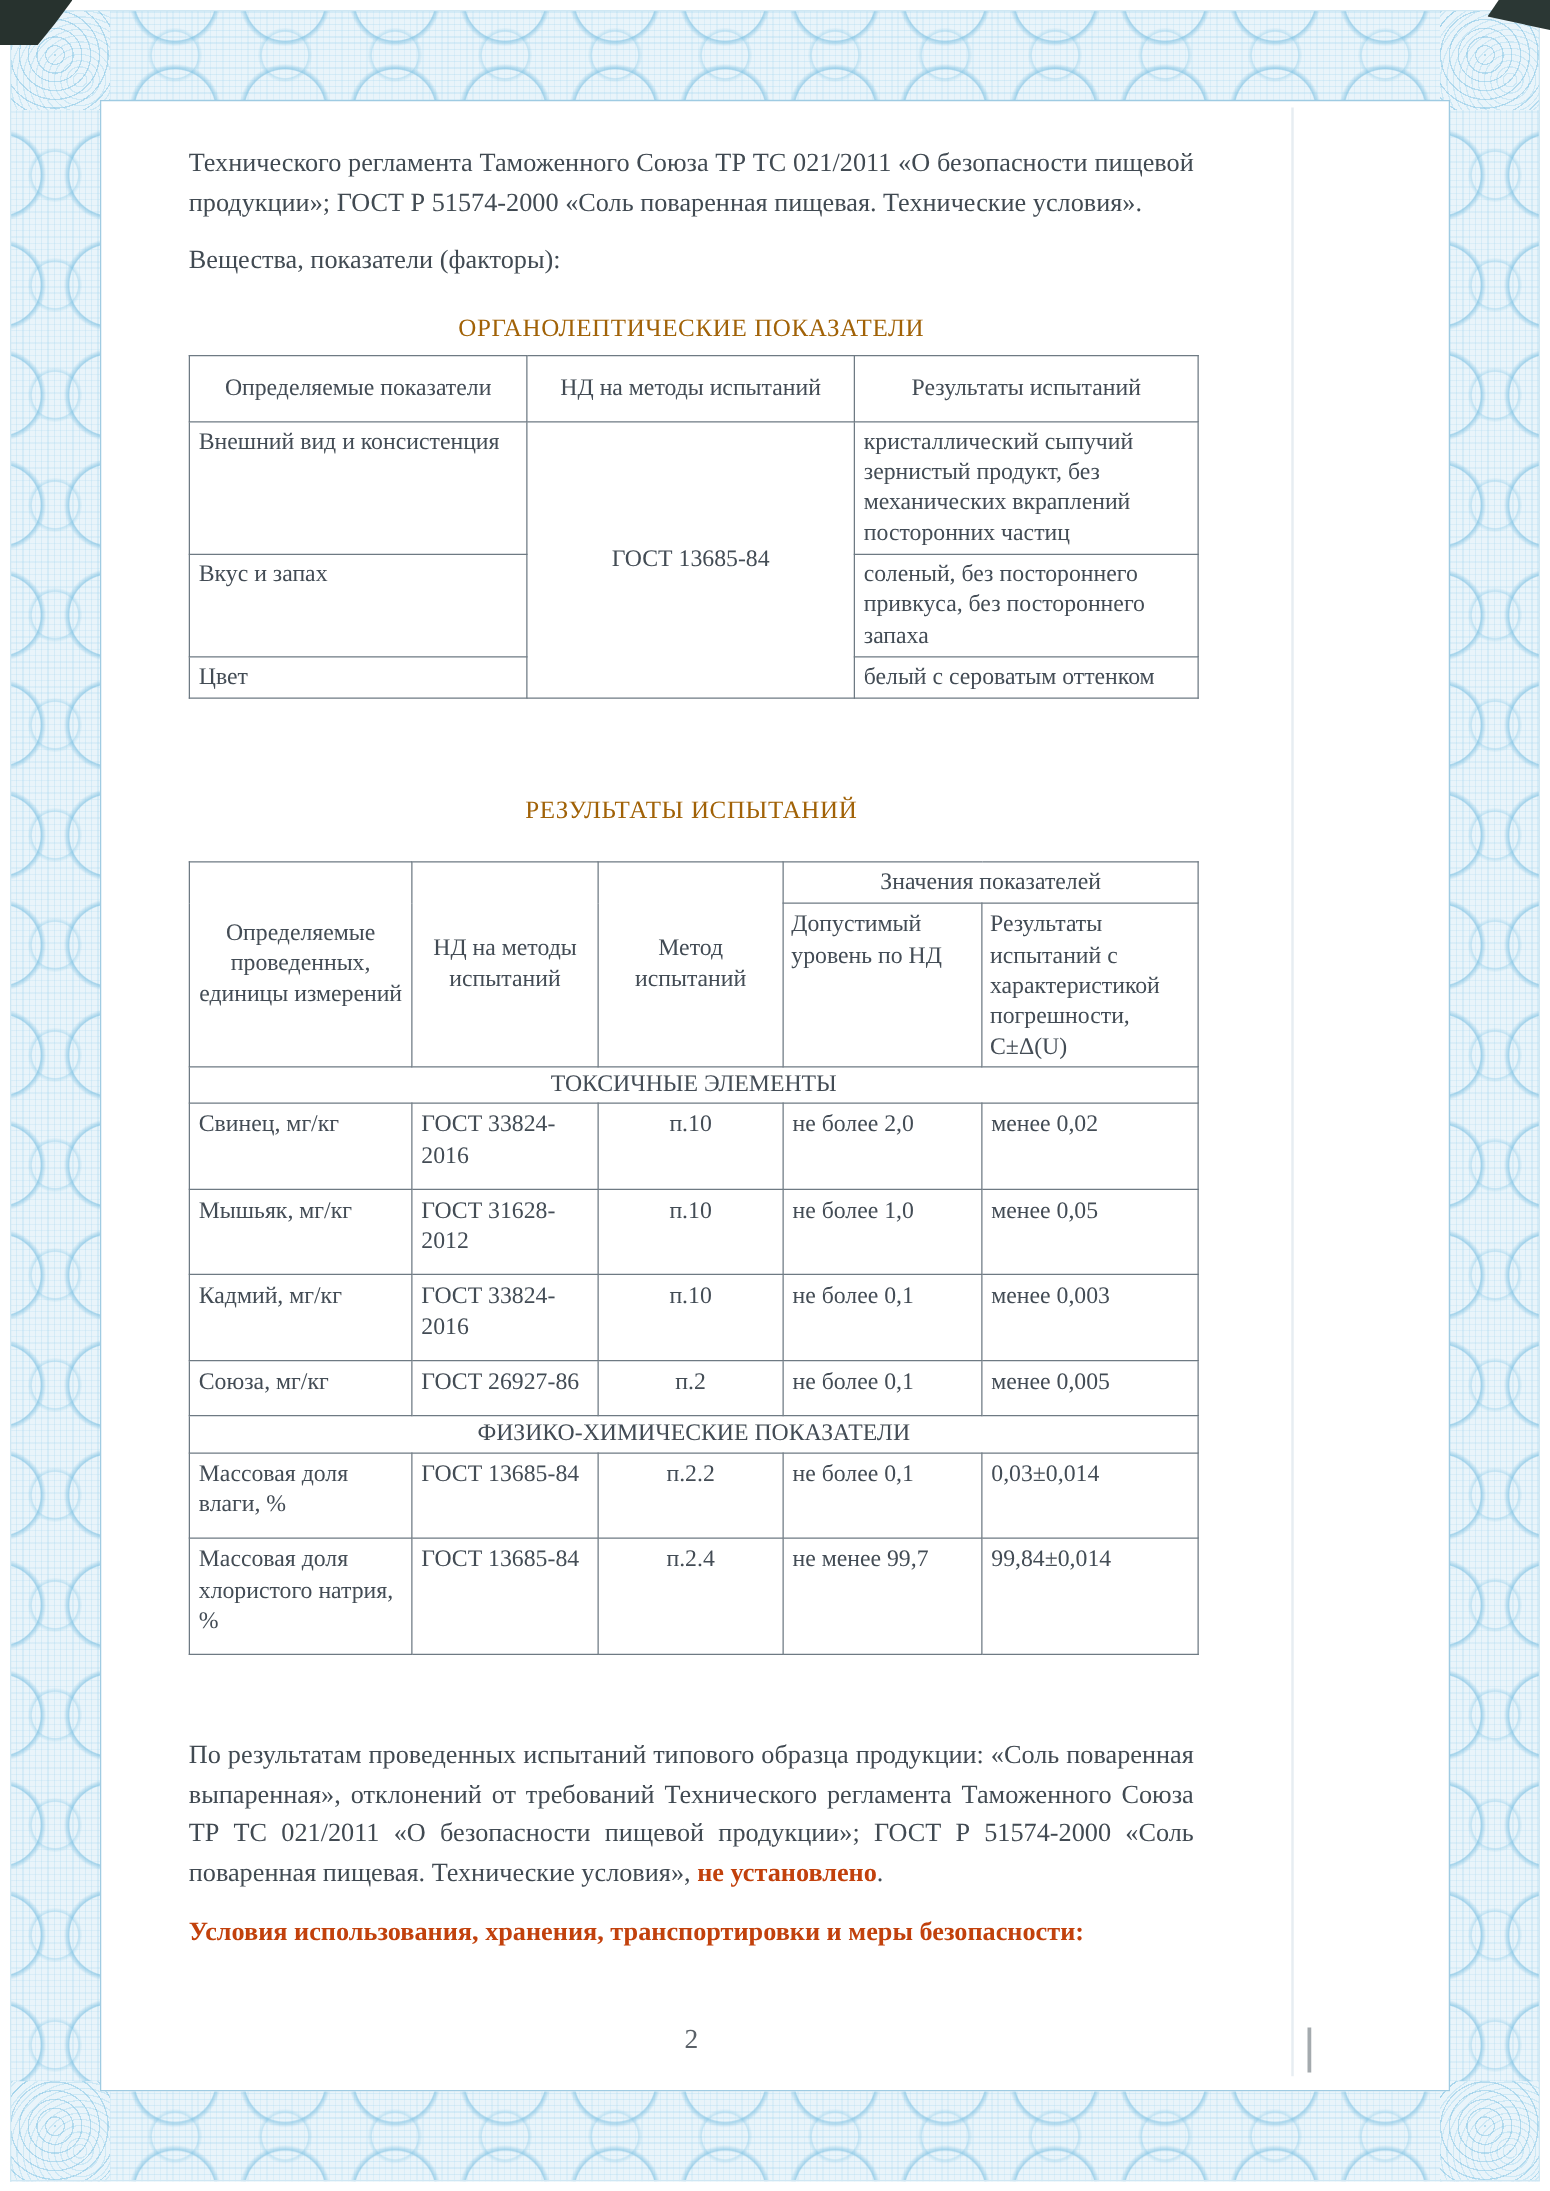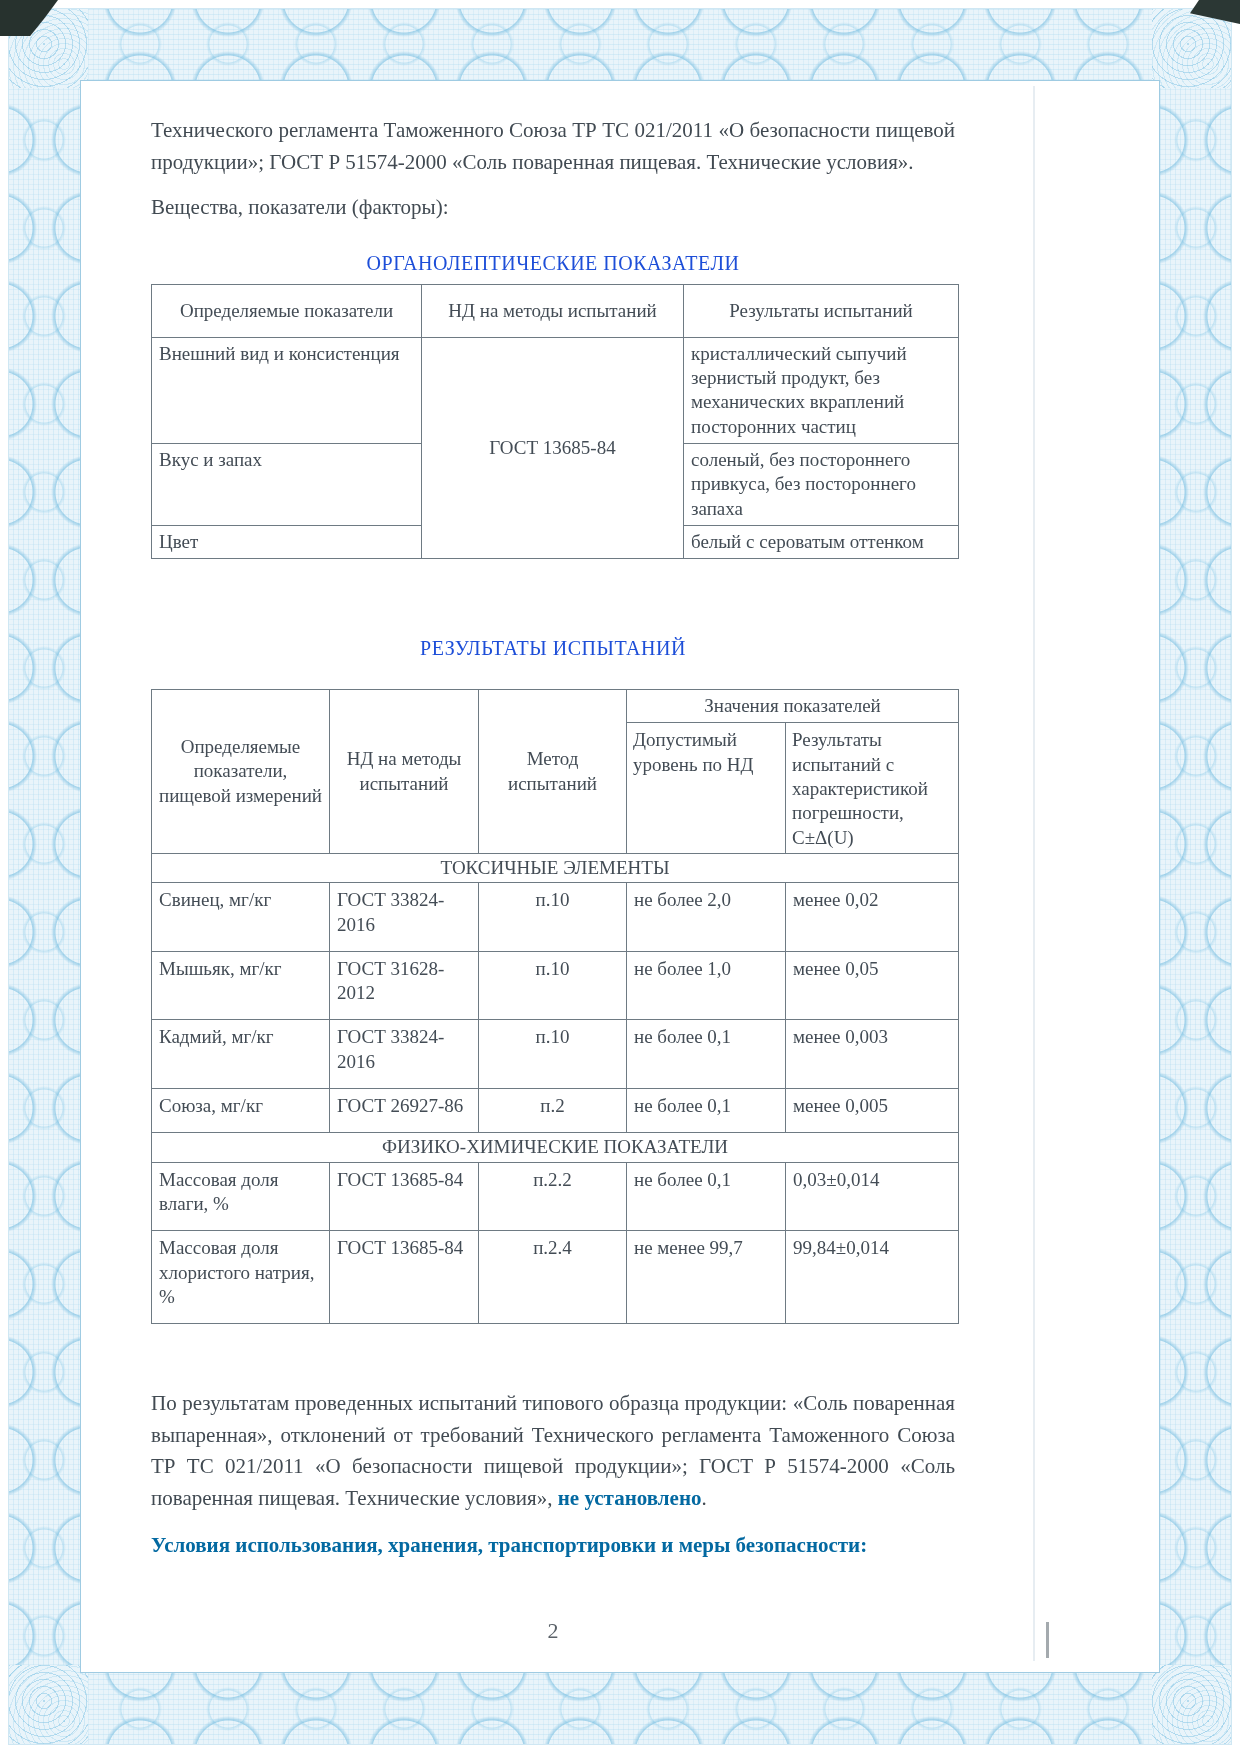--- a/index.html
+++ b/index.html
@@ -52,41 +52,41 @@
   .mark-br{position:absolute;left:1046px;top:1622px;width:3px;height:36px;background:rgba(90,100,108,.55);}
 
   
   .content{
     position:absolute;inset:81px;background:transparent;
     padding:34px 204px 0 70px;box-sizing:border-box;
     font-size:21px;line-height:1.5;
   }
   .para{text-align:justify;margin:0;}
   .substances{margin-top:14px;}
-  .table-title{margin-top:24px;text-align:center;font-size:20px;letter-spacing:.5px;color:#1d4ed8;}
+  .table-title{margin-top:24px;text-align:center;font-size:20px;letter-spacing:.5px;color:#a16207;}
   .results-title{margin-top:74px;}
 
   table{border-collapse:collapse;table-layout:fixed;margin-top:6px;font-size:19px;line-height:1.28;color:#434c55;}
   td,th{border:1px solid #6e7a83;padding:4px 7px;font-weight:normal;vertical-align:top;word-wrap:break-word;}
   .t1{width:807px;}
   .t1 th{text-align:center;padding:14px 6px;}
   .t1 .c-ind{text-align:left;}
   .t1 .c-method{text-align:center;vertical-align:middle;}
   .t2{width:807px;margin-top:26px;}
   .t2 th{text-align:center;vertical-align:middle;padding:3px 6px;}
   .t2 th.grp{height:26px;vertical-align:middle;}
   .t2 th.sub{text-align:left;vertical-align:top;padding-top:5px;}
   .t2 td.section{text-align:center;padding:2px 6px;}
   .t2 td.center{text-align:center;}
   .t2 td{padding:5px 7px 14px 7px;}
   .t2 td.section{padding:2px 6px;}
 
   .conclusion{margin-top:64px;}
   .conditions{margin-top:16px;}
-  .bold{font-weight:bold;color:#0369a1;}
+  .bold{font-weight:bold;color:#c2410c;}
   .page-number{margin-top:52px;text-align:center;font-size:22px;color:#5a6168;}
 </style>
 </head>
 <body>
 
 <div class="strip h top"></div>
 <div class="strip h bottom"></div>
 <div class="strip v left"></div>
 <div class="strip v right"></div>
 <div class="corner tl"></div>
@@ -139,21 +139,21 @@
   <table class="t2">
     <colgroup>
         <col style="width:178px">
         <col style="width:149px">
         <col style="width:148px">
         <col style="width:159px">
         <col style="width:173px">
       </colgroup>
     <tbody>
         <tr>
-      <th rowspan="2">Определяемые показатели, пищевой измерений</th>
+      <th rowspan="2">Определяемые проведенных, единицы измерений</th>
       <th rowspan="2">НД на методы испытаний</th>
       <th rowspan="2">Метод испытаний</th>
       <th colspan="2" class="grp">Значения показателей</th>
     </tr>
     <tr>
       <th class="sub">Допустимый уровень по НД</th>
       <th class="sub">Результаты испытаний с характеристикой погрешности, С±Δ(U)</th>
     </tr>
 
     <tr>

